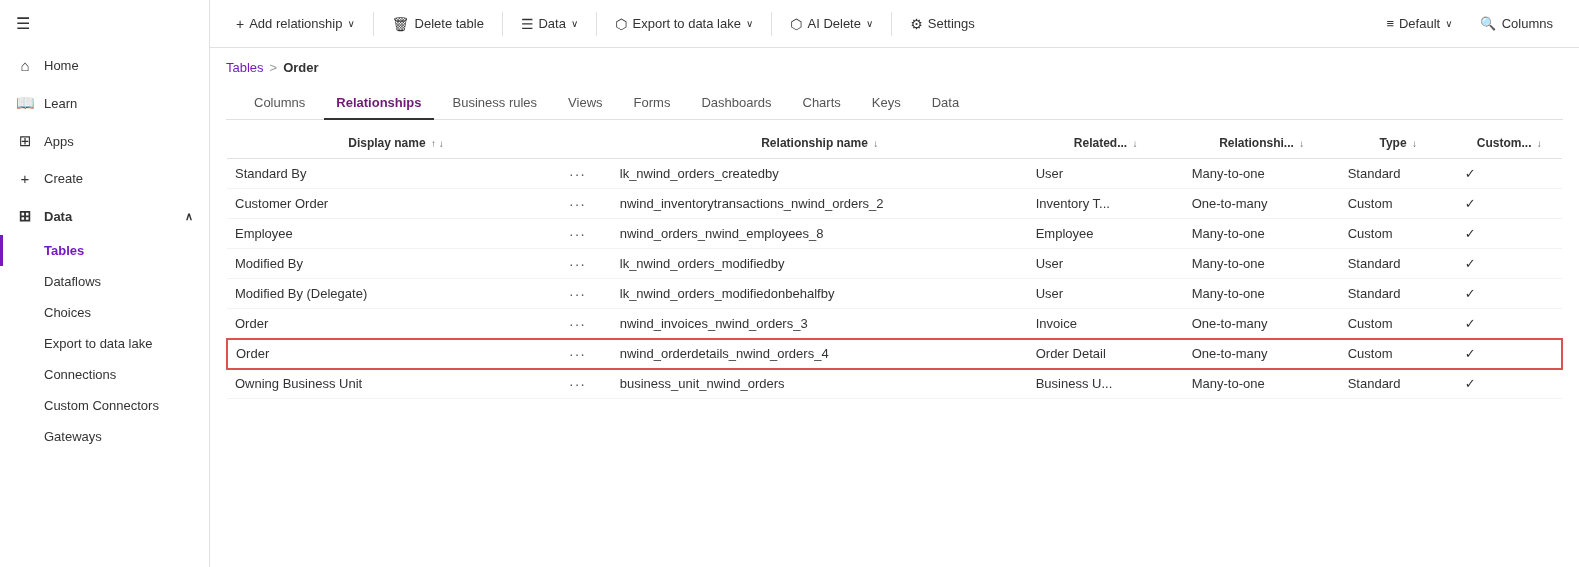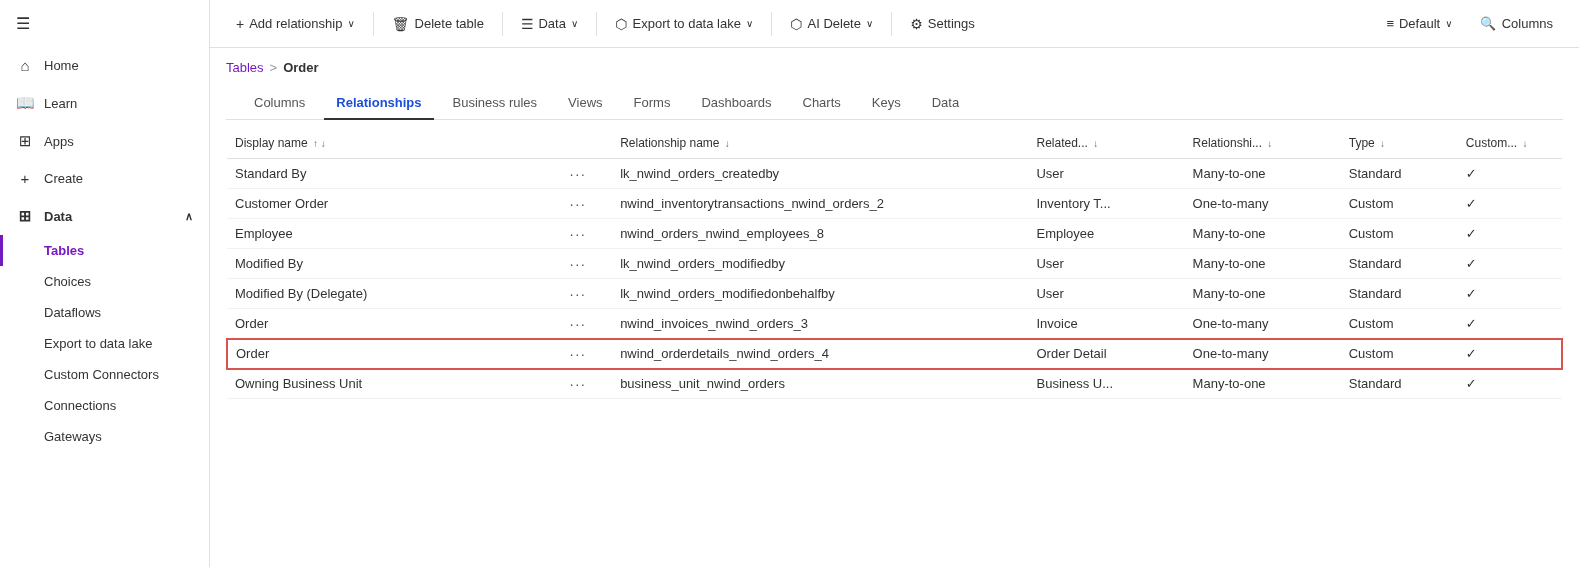--- a/index.html
+++ b/index.html
@@ -137,43 +137,43 @@
       padding: 0 16px;
     }
     .tab {
       padding: 8px 12px;
       cursor: pointer;
       font-size: 13px;
       color: #555;
       border-bottom: 2px solid transparent;
       margin-bottom: -1px;
     }
-    .tab.active { color: #1d4ed8; font-weight: 600; border-bottom: 2px solid #333; }
+    .tab.active { color: #701a75; font-weight: 600; border-bottom: 2px solid #333; }
 
     
     .table-area {
       flex: 1;
       overflow-y: auto;
       padding: 0 16px 16px 16px;
     }
 
     
     table {
       width: 100%;
       border-collapse: collapse;
       margin-top: 8px;
     }
     thead tr {
       border-bottom: 1px solid #e0e0e0;
     }
     th {
-      text-align: left;
+      text-align: center;
       padding: 8px 8px;
       font-size: 12px;
-      font-weight: 400;
+      font-weight: 700;
       color: #333;
       white-space: nowrap;
       cursor: pointer;
     }
     th .sort-icon { font-size: 10px; color: #666; margin-left: 2px; }
     td {
       padding: 7px 8px;
       font-size: 13px;
       color: #333;
       border-bottom: 1px solid #f3f2f1;
@@ -223,33 +223,33 @@
   <div class="sidebar-section">
     <span class="icon">⊞</span>
     <span>Data</span>
     <span class="chevron">∧</span>
   </div>
 
   <div class="sidebar-sub-item active">
     <span>Tables</span>
   </div>
   <div class="sidebar-sub-item">
+    <span>Dataflows</span>
+  </div>
+  <div class="sidebar-sub-item">
     <span>Choices</span>
   </div>
   <div class="sidebar-sub-item">
-    <span>Dataflows</span>
-  </div>
-  <div class="sidebar-sub-item">
     <span>Export to data lake</span>
   </div>
   <div class="sidebar-sub-item">
+    <span>Connections</span>
+  </div>
+  <div class="sidebar-sub-item">
     <span>Custom Connectors</span>
-  </div>
-  <div class="sidebar-sub-item">
-    <span>Connections</span>
   </div>
   <div class="sidebar-sub-item">
     <span>Gateways</span>
   </div>
 </div>
 
 <div class="main">
 
   <div class="toolbar">
     <button class="toolbar-btn">

